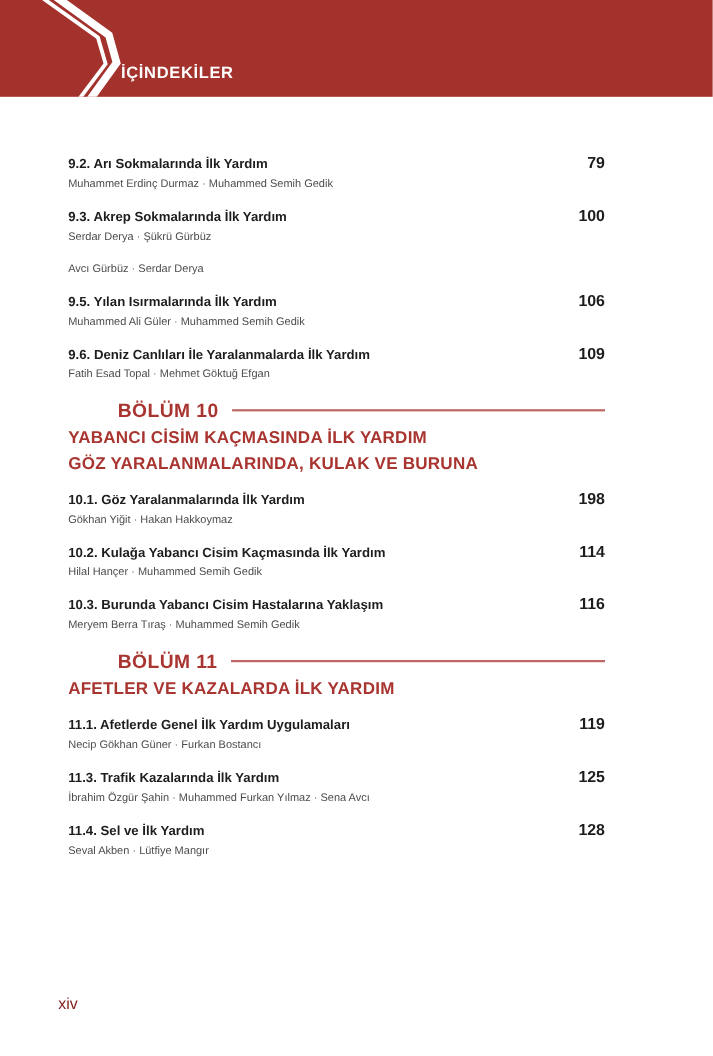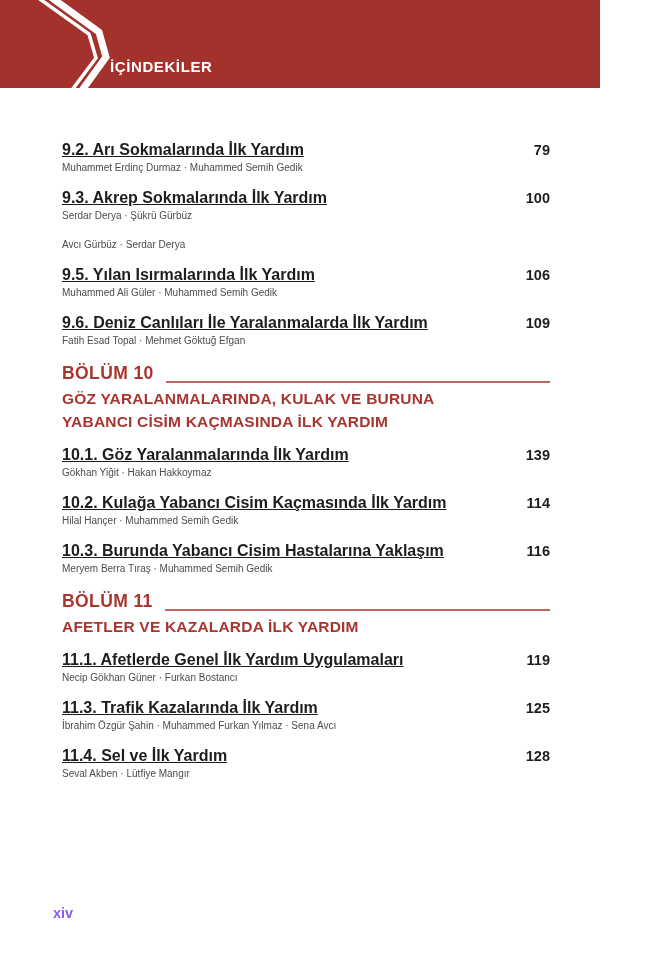--- a/index.html
+++ b/index.html
@@ -8,21 +8,21 @@
     height: 960px;
     position: relative;
     background: #ffffff;
     font-family: "Liberation Sans", sans-serif;
     overflow: hidden;
   }
 
   
   .banner {
     position: relative;
-    width: 600px;
+    width: 648px;
     height: 88px;
     background: var(--banner-color, #A3322D);
     overflow: hidden;
   }
   .banner .chevron {
     position: absolute;
     left: 0; top: 0;
   }
   .banner .banner-title {
     position: absolute;
@@ -37,26 +37,27 @@
   
   .content {
     margin: 0 98px 0 62px; 
   }
   .toc-section { }
   .toc-section.first { margin-top: 52px; }
   .toc-section.chapter { margin-top: 14px; }
 
   .chapter-label-row {
     display: flex;
-    align-items: flex-end;
+    align-items: center;
     color: var(--accent-color, #A93531);
     font-size: 17.5px;
     font-weight: bold;
     line-height: 20px;
     letter-spacing: 0.4px;
+    margin-left: 45px;
   }
   .chapter-rule {
     flex: 1;
     margin-left: 12px;
     border-top: 2px solid #BC6762;
     height: 0;
   }
   .chapter-heading {
     margin-top: 4px;
     color: var(--accent-color, #A93531);
@@ -69,45 +70,43 @@
 
   .toc-entry { margin-bottom: 12px; }
   .entry-row {
     display: flex;
     align-items: baseline;
   }
   .entry-title {
     flex: 1;
     padding-right: 14px;
     color: var(--title-color, #1D1D1F);
-    font-size: 16px;
+    font-size: 12px;
     font-weight: bold;
     line-height: 19px;
-    text-decoration: underline;
   }
   .entry-page {
     color: var(--title-color, #1D1D1F);
     font-size: 14.5px;
     font-weight: bold;
     white-space: nowrap;
   }
   .entry-authors {
     color: var(--author-color, #4C4C4E);
     font-size: 10px;
     line-height: 17px;
   }
 
   
   .page-footer {
     position: absolute;
     left: 53px;
     top: 905px;
-    color: #8b5cf6;
+    color: #7f1d1d;
     font-size: 14.5px;
-    font-weight: bold;
   }
 </style>
 </head>
 <body>
 
 <div class="banner">
   <svg class="chevron" width="130" height="92" viewBox="0 0 130 92">
     <polyline points="30,-8 89,34 96,58 66,98" fill="none" stroke="#ffffff" stroke-width="3.5"></polyline>
     <polyline points="41,-10 99,32 106,57 75,100" fill="none" stroke="#ffffff" stroke-width="7"></polyline>
   </svg>
@@ -147,28 +146,28 @@
         </div>
         <div class="entry-authors">Fatih Esad Topal · Mehmet Göktuğ Efgan</div>
       </div>
     </section>
     <section class="toc-section chapter">
       <div class="chapter-label-row">
         <span>BÖLÜM 10</span>
         <span class="chapter-rule"></span>
       </div>
       <div class="chapter-heading">
+        <div>YABANCI CİSİM KAÇMASINDA İLK YARDIM</div>
         <div>GÖZ YARALANMALARINDA, KULAK VE BURUNA</div>
-        <div>YABANCI CİSİM KAÇMASINDA İLK YARDIM</div>
       </div>
       <div class="chapter-entries">
         <div class="toc-entry">
           <div class="entry-row">
             <span class="entry-title">10.1. Göz Yaralanmalarında İlk Yardım</span>
-            <span class="entry-page">139</span>
+            <span class="entry-page">198</span>
           </div>
           <div class="entry-authors">Gökhan Yiğit · Hakan Hakkoymaz</div>
         </div>
         <div class="toc-entry">
           <div class="entry-row">
             <span class="entry-title">10.2. Kulağa Yabancı Cisim Kaçmasında İlk Yardım</span>
             <span class="entry-page">114</span>
           </div>
           <div class="entry-authors">Hilal Hançer · Muhammed Semih Gedik</div>
         </div>

